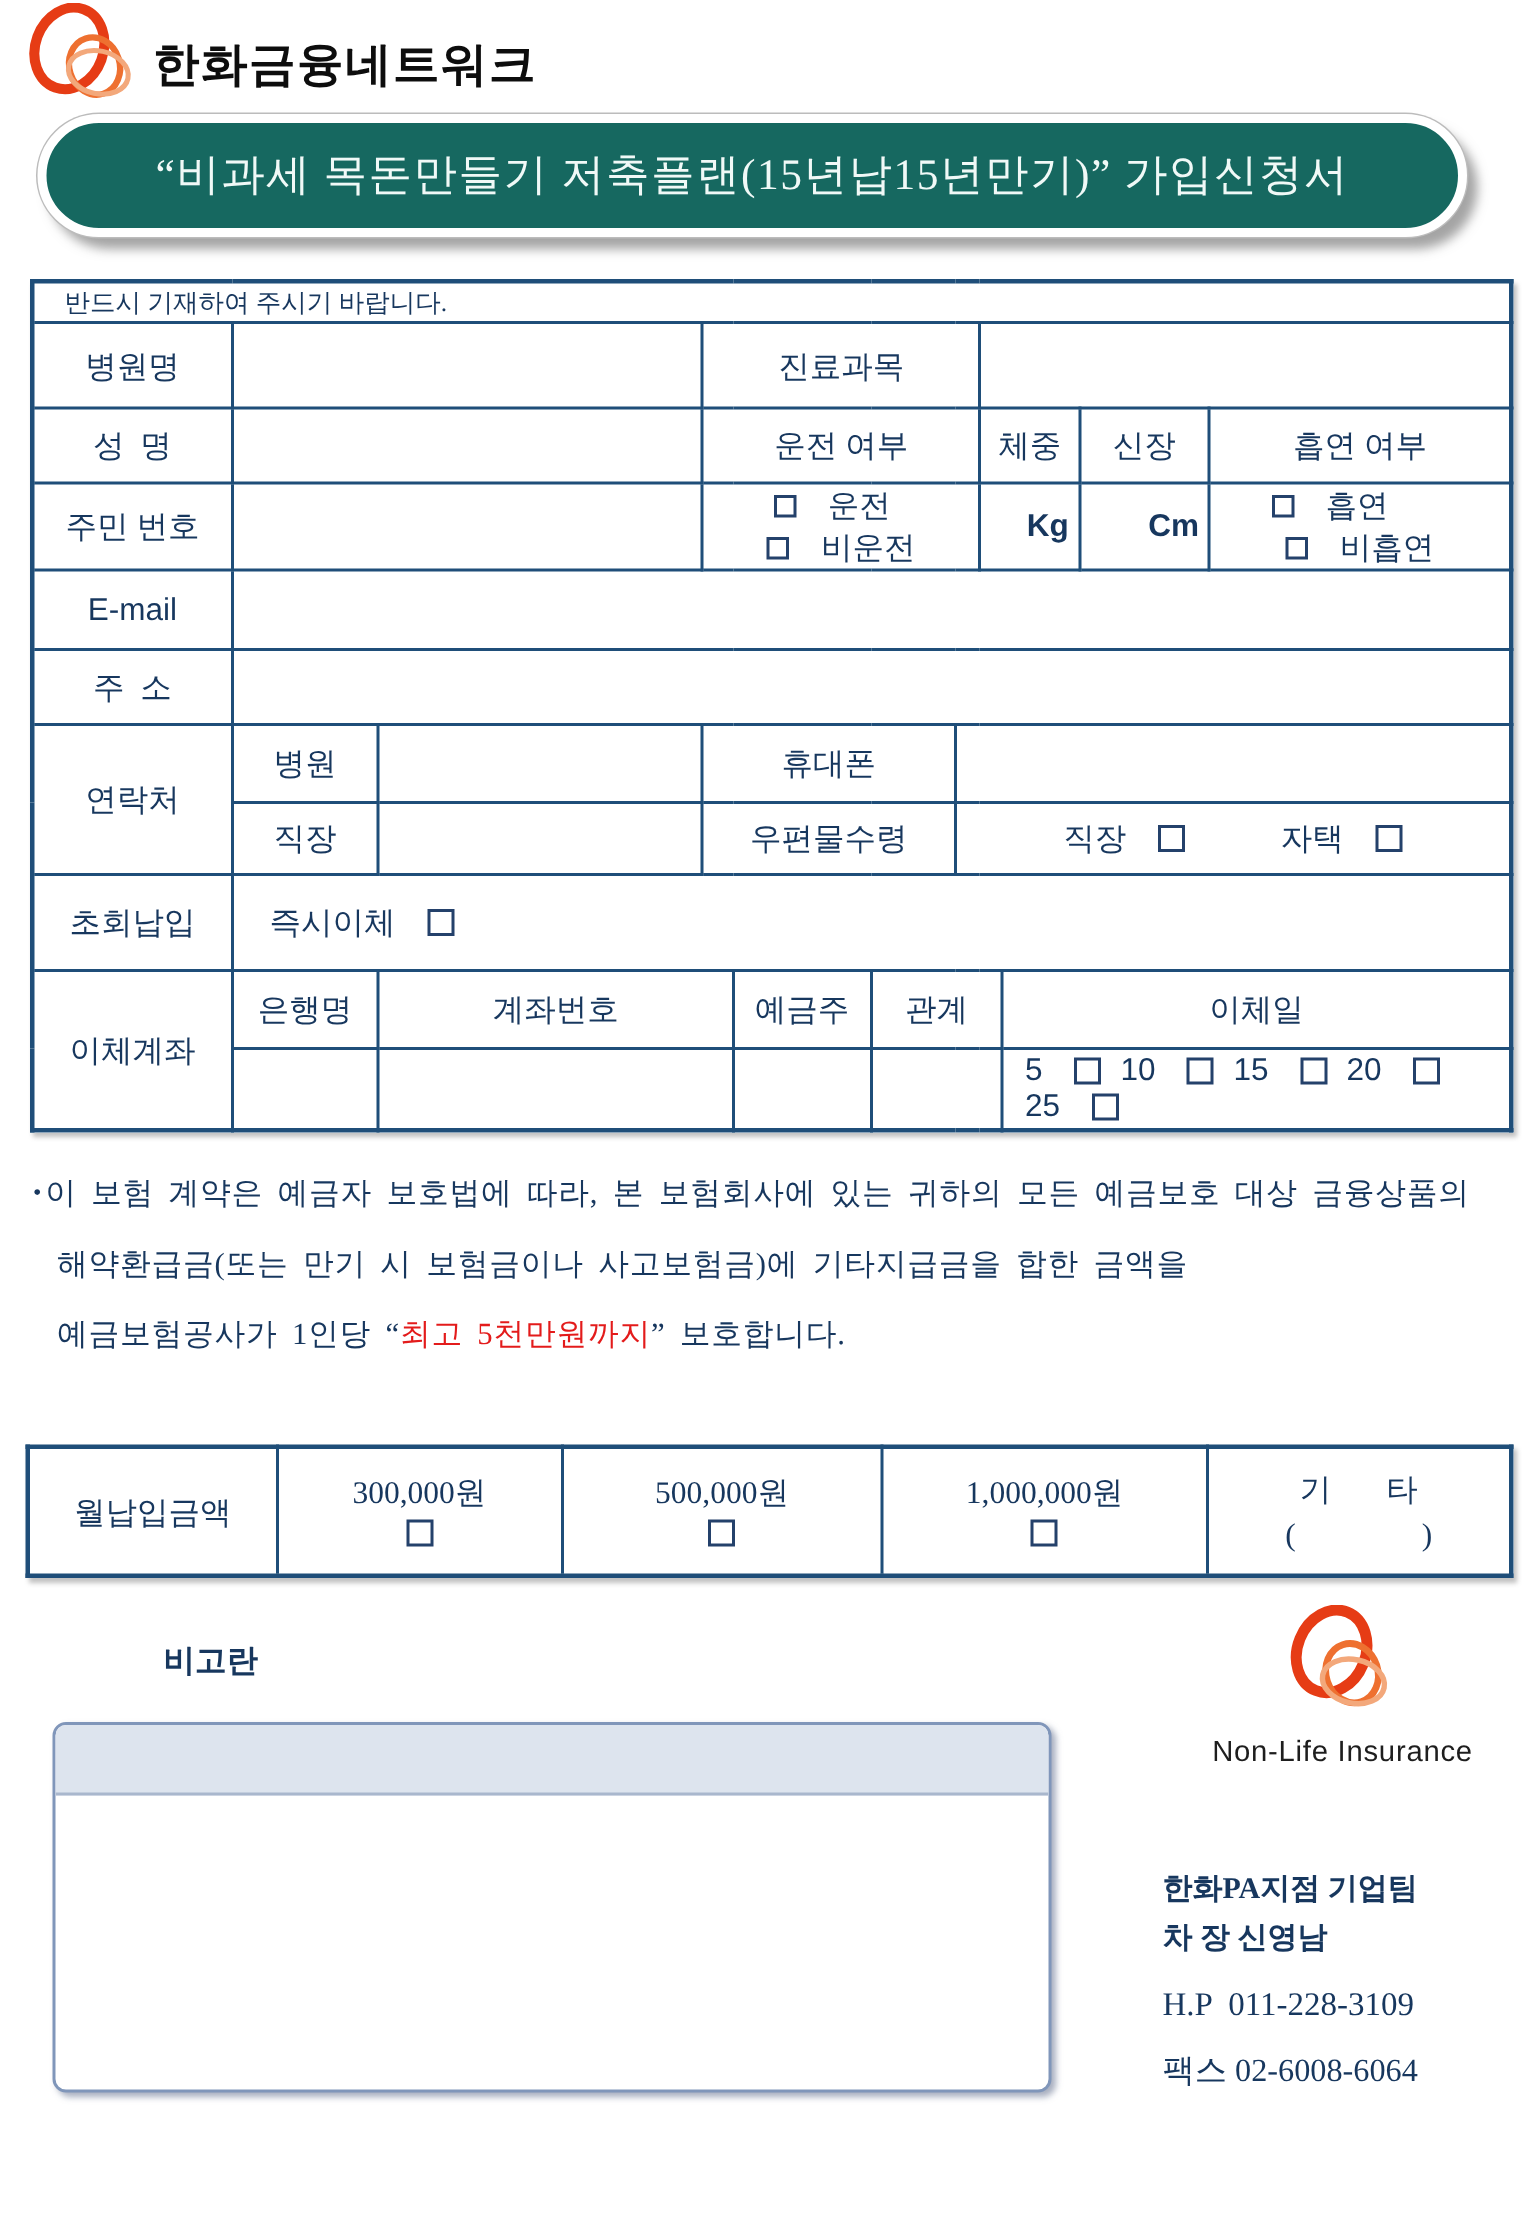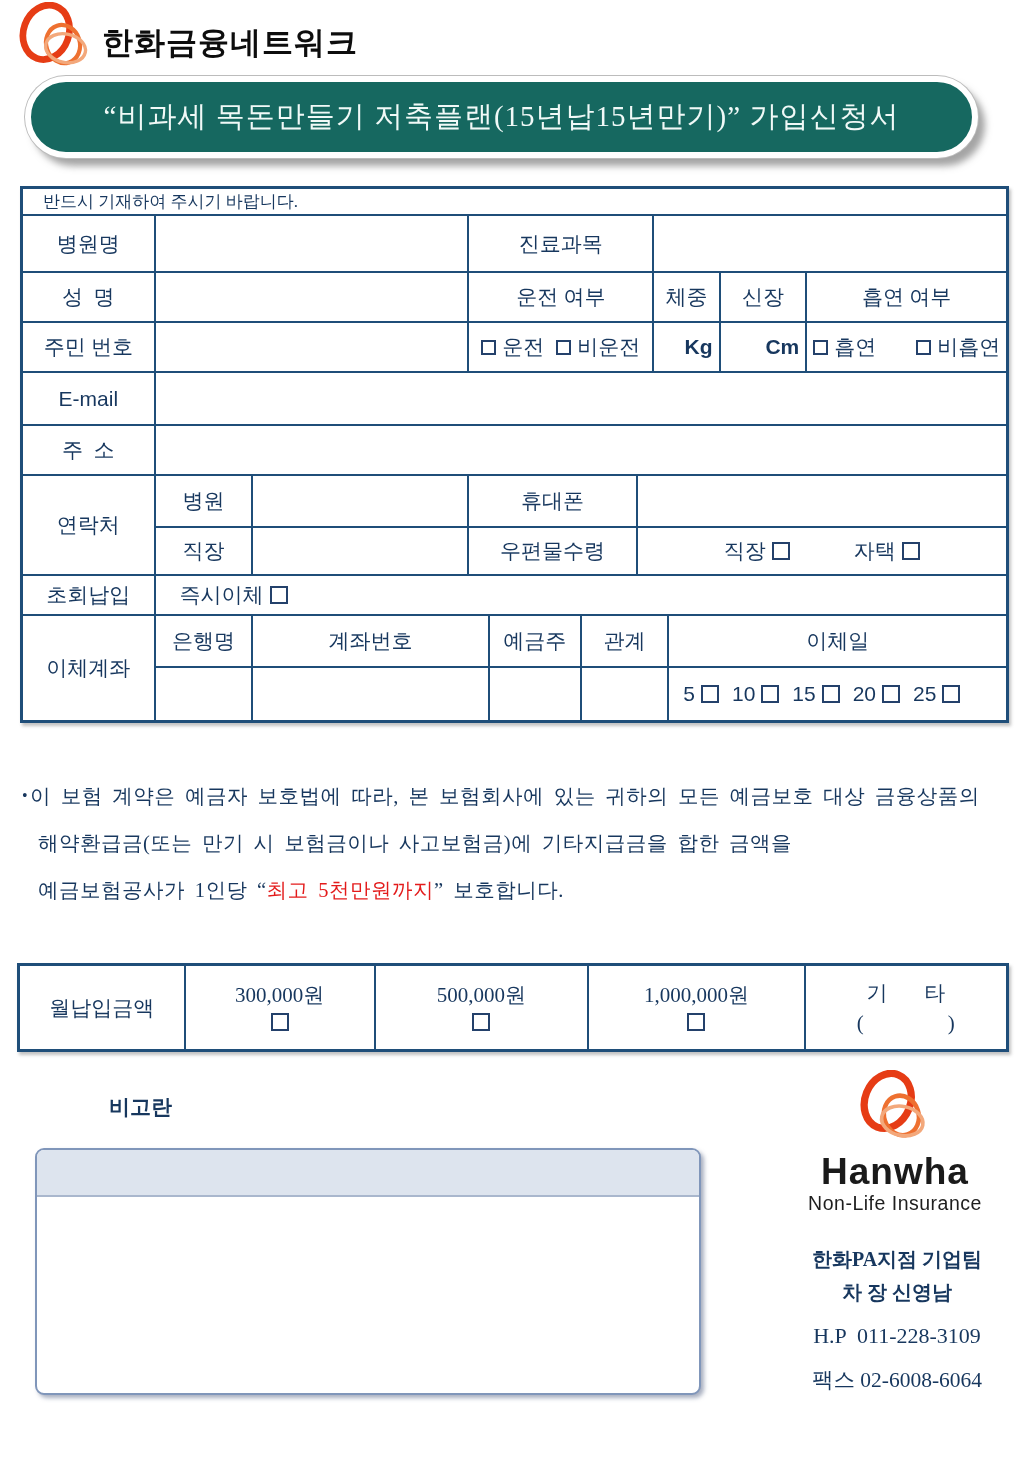--- a/index.html
+++ b/index.html
@@ -45,21 +45,21 @@
     text-align:right !important; padding-right:6px;
     font-family:"Liberation Sans","DejaVu Sans",sans-serif; font-weight:bold; font-size:20px;
   }
   .email-lbl { font-family:"Liberation Sans","DejaVu Sans",sans-serif; font-size:20px; }
 
   .cbx {
     display:inline-block; width:15px; height:15px;
     border:2px solid #24416b; background:#fff; vertical-align:-1px;
   }
   .cbx-lg { width:18px; height:18px; vertical-align:-2px; }
-  .opt { display:inline-flex; align-items:center; gap:6px; }
+  .opt { display:inline-flex; align-items:center; gap:21px; }
   .gap12 { margin-right:12px; }
   .gap40 { margin-right:40px; }
   .gap64 { margin-right:64px; }
   .days-cell {
     text-align:left !important; padding-left:14px;
     font-family:"Liberation Sans","DejaVu Sans",sans-serif; font-size:22px;
   }
   .days-cell .opt { margin-right:13px; }
 
   
@@ -95,21 +95,21 @@
   .ftr-logo-wrap { position:absolute; left:795px; top:1070px; width:200px; text-align:center; }
   .ftr-logo { width:92px; height:80px; }
   .ftr-wordmark {
     font-family:"Liberation Sans","DejaVu Sans",sans-serif;
     font-weight:bold; font-size:37px; color:#1a1a1a; letter-spacing:1px; line-height:36px;
   }
   .ftr-sub {
     font-family:"Liberation Sans","DejaVu Sans",sans-serif;
     font-size:19.5px; color:#1e1e1e; letter-spacing:0.5px; margin-top:2px;
   }
-  .contact { position:absolute; left:775px; top:1243px; width:244px; text-align:center; }
+  .contact { position:absolute; left:775px; top:1243px; width:244px; text-align:left; }
   .contact-branch { font-size:20px; font-weight:bold; line-height:33px; }
   .contact-manager { font-size:20px; font-weight:bold; line-height:33px; }
   .contact-phone { font-size:22px; margin-top:14px; }
   .contact-fax { font-size:21.5px; margin-top:16px; }
 </style>
 </head>
 <body>
 
 <svg class="hdr-logo" viewBox="0 0 100 88">
   <ellipse cx="36" cy="36" rx="27" ry="33" fill="none" stroke="#e63c15" stroke-width="8" transform="rotate(20 36 36)"></ellipse>
@@ -200,21 +200,21 @@
     <td colspan="5">
       <span class="opt gap64">
             <span>직장</span>
             <span class="cbx cbx-lg"></span>
           </span><span class="opt">
             <span>자택</span>
             <span class="cbx cbx-lg"></span>
           </span>
     </td>
   </tr>
-  <tr style="height:40px">
+  <tr style="height:64px">
     <td>초회납입</td>
     <td colspan="10" class="left-pad">
       <span class="opt">
             <span>즉시이체</span>
             <span class="cbx cbx-lg"></span>
           </span>
     </td>
   </tr>
   <tr style="height:52px">
     <td rowspan="2">이체계좌</td>
@@ -292,21 +292,20 @@
 <div class="remarks-box">
   <div class="remarks-head"></div>
 </div>
 
 <div class="ftr-logo-wrap">
   <svg class="ftr-logo" viewBox="0 0 100 88">
     <ellipse cx="42" cy="34" rx="25" ry="31" fill="none" stroke="#e63c15" stroke-width="8" transform="rotate(22 42 34)"></ellipse>
     <ellipse cx="57" cy="50" rx="19" ry="22" fill="none" stroke="#ee7030" stroke-width="5" transform="rotate(-18 57 50)"></ellipse>
     <ellipse cx="58" cy="56" rx="23" ry="16" fill="none" stroke="#f3a87b" stroke-width="4" transform="rotate(12 58 56)"></ellipse>
   </svg>
-  <div class="ftr-wordmark">Hanwha</div>
   <div class="ftr-sub">Non-Life Insurance</div>
 </div>
 <div class="contact">
   <div class="contact-branch">한화PA지점 기업팀</div>
   <div class="contact-manager">차 장 신영남</div>
   <div class="contact-phone pre">H.P  011-228-3109</div>
   <div class="contact-fax">팩스 02-6008-6064</div>
 </div>
 
 </body></html>

